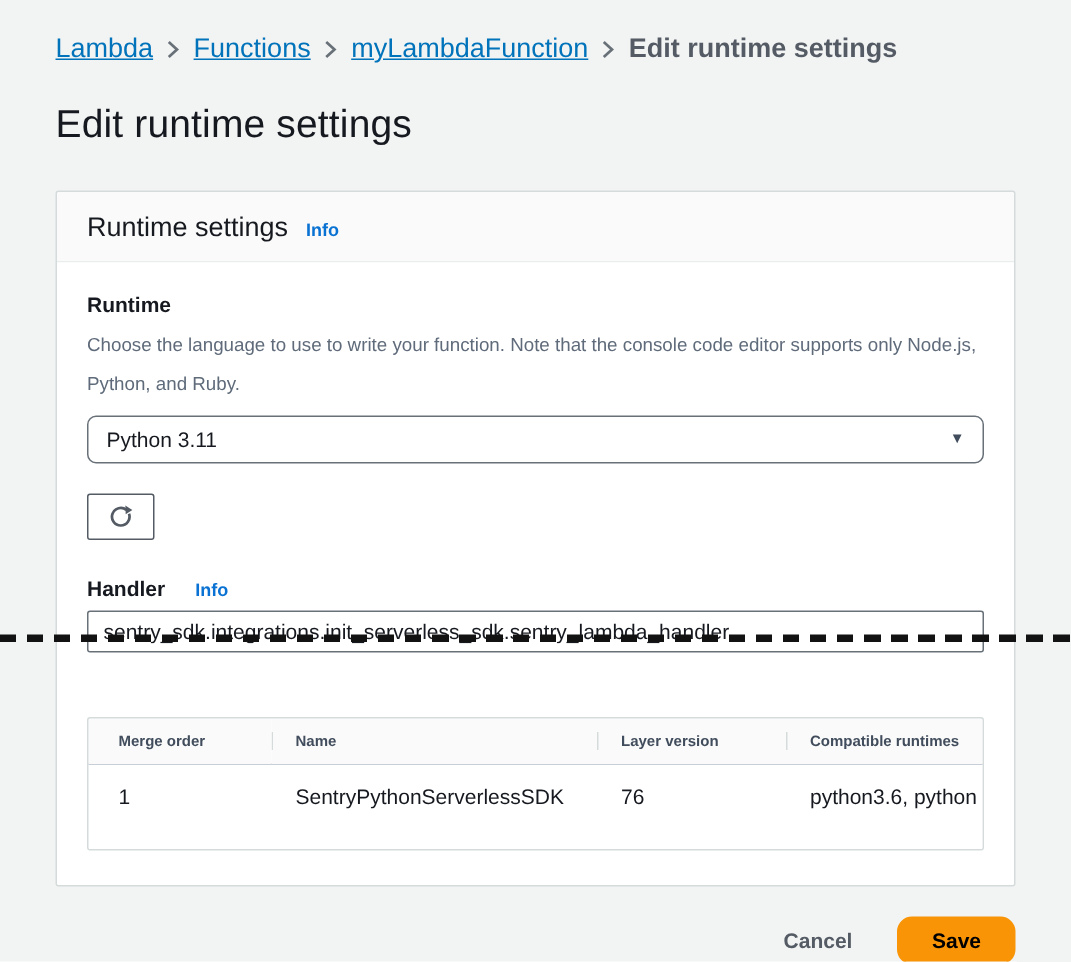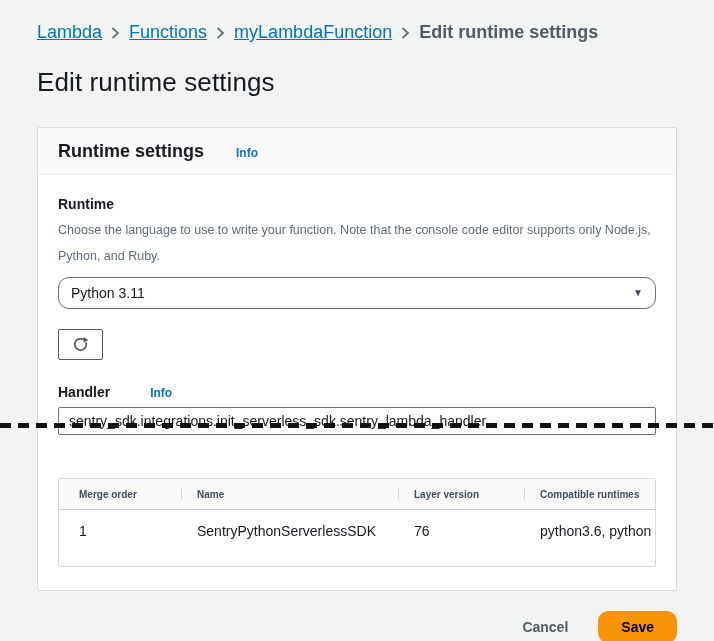--- a/index.html
+++ b/index.html
@@ -18,30 +18,30 @@
   .breadcrumb a { color: #0073bb; text-decoration: underline; font-weight: 500; cursor: pointer; }
   .breadcrumb .sep { display: inline-flex; align-items: center; color: #687078; }
   .breadcrumb .current { color: #545b64; font-weight: 700; }
 
   
   h1.page-title { font-size: 26px; font-weight: 400; color: #16191f; margin-top: 24px; letter-spacing: 0.1px; }
 
   
   .card { margin-top: 29px; width: 640px; background: #ffffff; border: 1px solid #d5dbdb; border-radius: 2px; }
   .card-header { background: #fafafa; border-bottom: 1px solid #eaeded; padding: 13px 20px 12px 20px; display: flex; align-items: baseline; gap: 12px; border-radius: 2px 2px 0 0; }
-  .card-header h2 { font-size: 18px; font-weight: 700; color: #16191f; }
-  a.info-link { font-size: 12px; font-weight: 700; color: #0972d3; text-decoration: none; cursor: pointer; margin-left: 20px; }
+  .card-header h2 { font-size: 18px; font-weight: 400; color: #16191f; }
+  a.info-link { font-size: 12px; font-weight: 700; color: #0972d3; text-decoration: none; cursor: pointer; }
   .card-body { padding: 20px 20px 23px 20px; }
 
   .field-label { font-size: 14px; font-weight: 700; color: #16191f; display: inline-block; }
   .label-row { display: flex; align-items: baseline; gap: 20px; }
   .field-desc { font-size: 12.5px; color: #5f6b7a; line-height: 26px; margin-top: 4px; max-width: 602px; }
 
   
-  .select-box { margin-top: 8px; height: 32px; border: 1px solid #687078; border-radius: 11px; background: #fff;
+  .select-box { margin-top: 8px; height: 32px; border: 1px solid #687078; border-radius: 6px; background: #fff;
     display: flex; align-items: center; justify-content: space-between; padding: 0 12px; font-size: 14px; cursor: pointer; }
   .select-box .caret { font-size: 10px; color: #414d5c; line-height: 1; }
 
   
   .refresh-btn { margin-top: 20px; width: 45px; height: 31px; background: #fff; border: 1px solid #545b64; border-radius: 2px;
     display: flex; align-items: center; justify-content: center; cursor: pointer; }
   .refresh-btn svg { display: block; }
 
   .handler-field { margin-top: 24px; }
   .text-input { margin-top: 7px; width: 100%; height: 28px; border: 1px solid #687078; border-radius: 2px;

